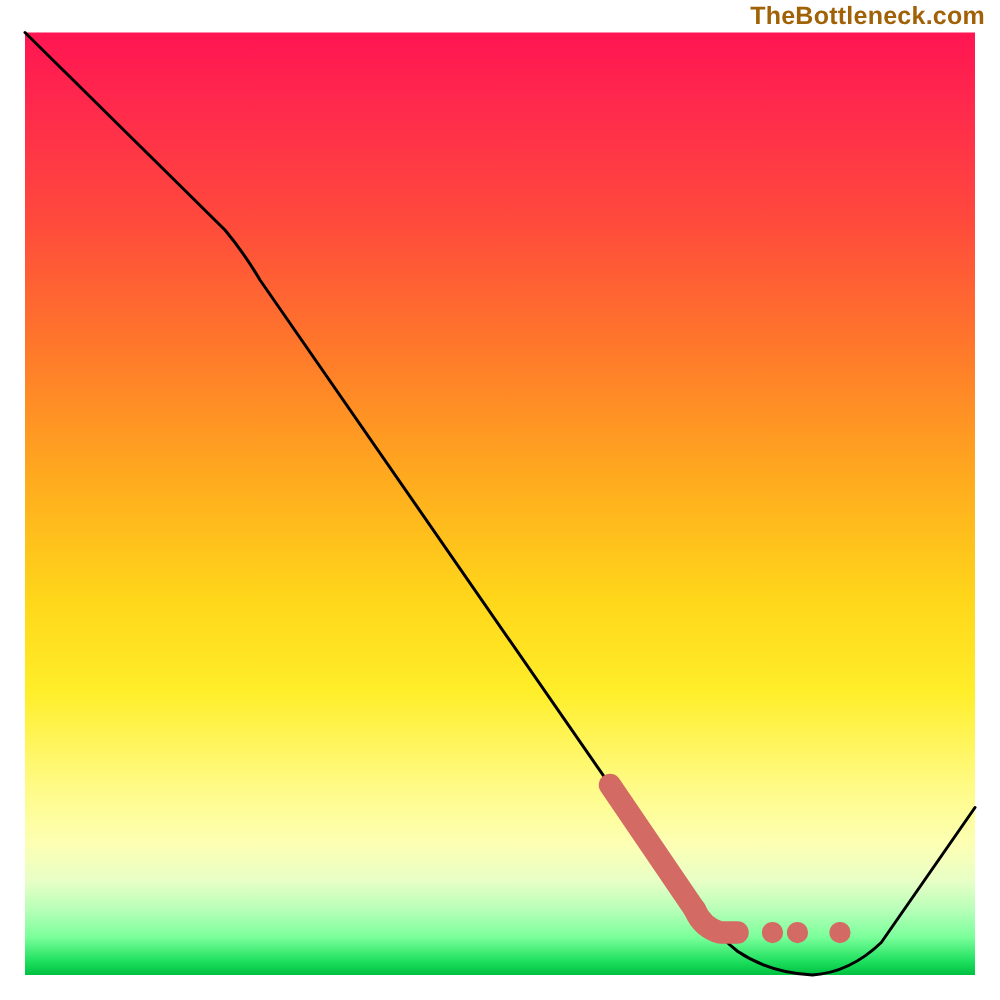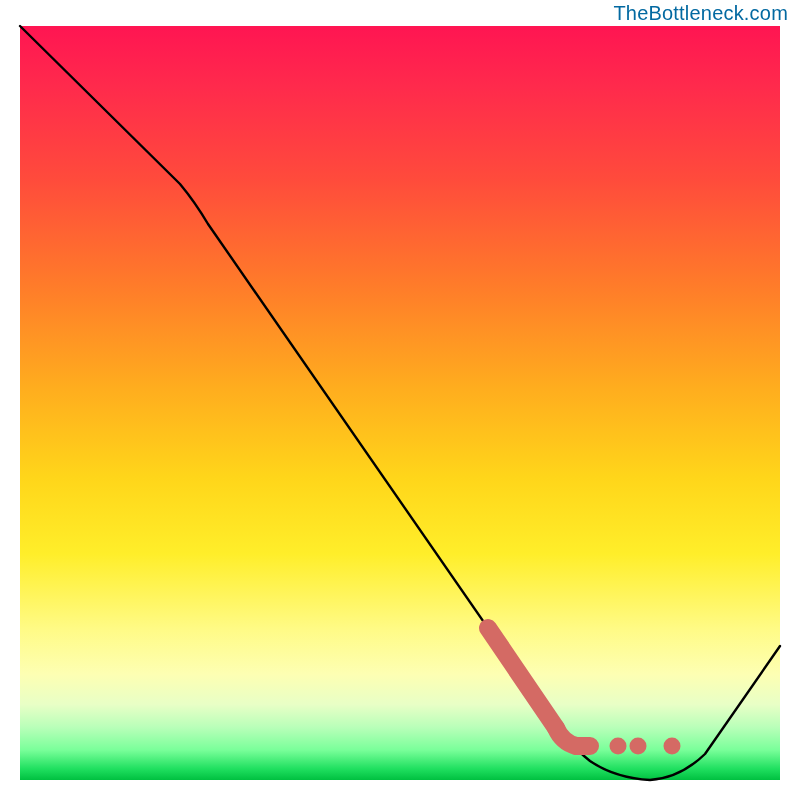--- a/index.html
+++ b/index.html
@@ -13,22 +13,22 @@
   .wrap {
     position: relative;
     width: 800px;
     height: 800px;
   }
   .attribution {
     position: absolute;
     top: 2px;
     right: 12px;
     font-size: 20px;
-    font-weight: 400;
-    color: #0369a1;
+    font-weight: 700;
+    color: #a16207;
     letter-spacing: 0.2px;
   }
   .plot-area {
     position: absolute;
     left: 20px;
     top: 26px;
     width: 760px;
     height: 754px;
     box-sizing: border-box;
     background: #ffffff;

